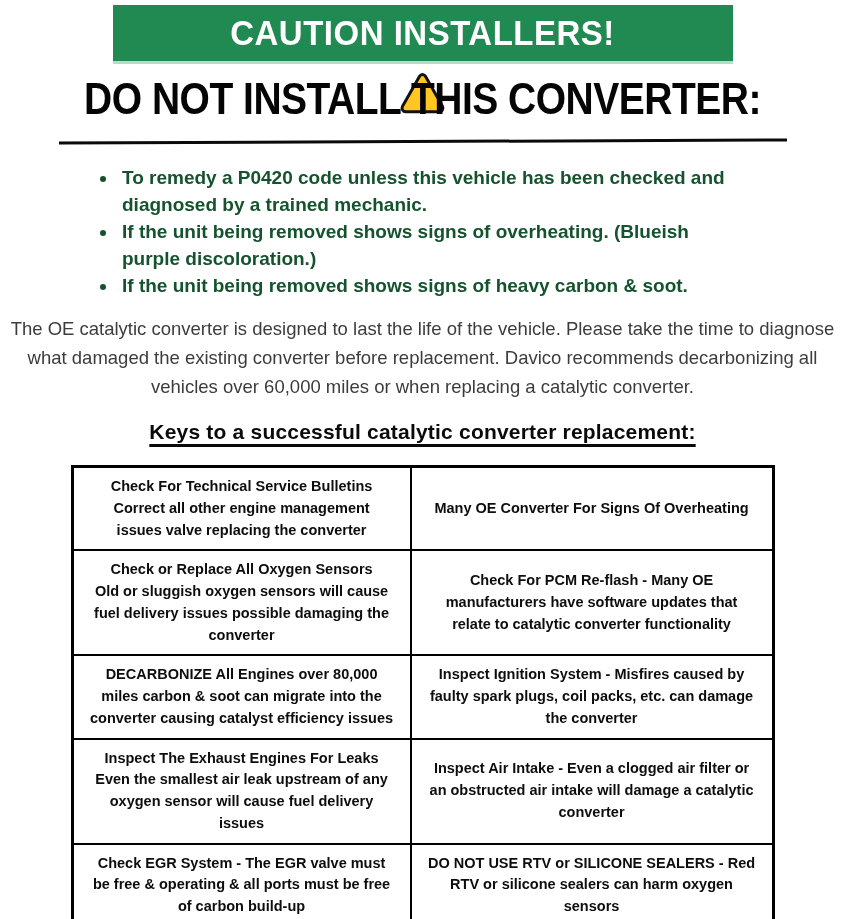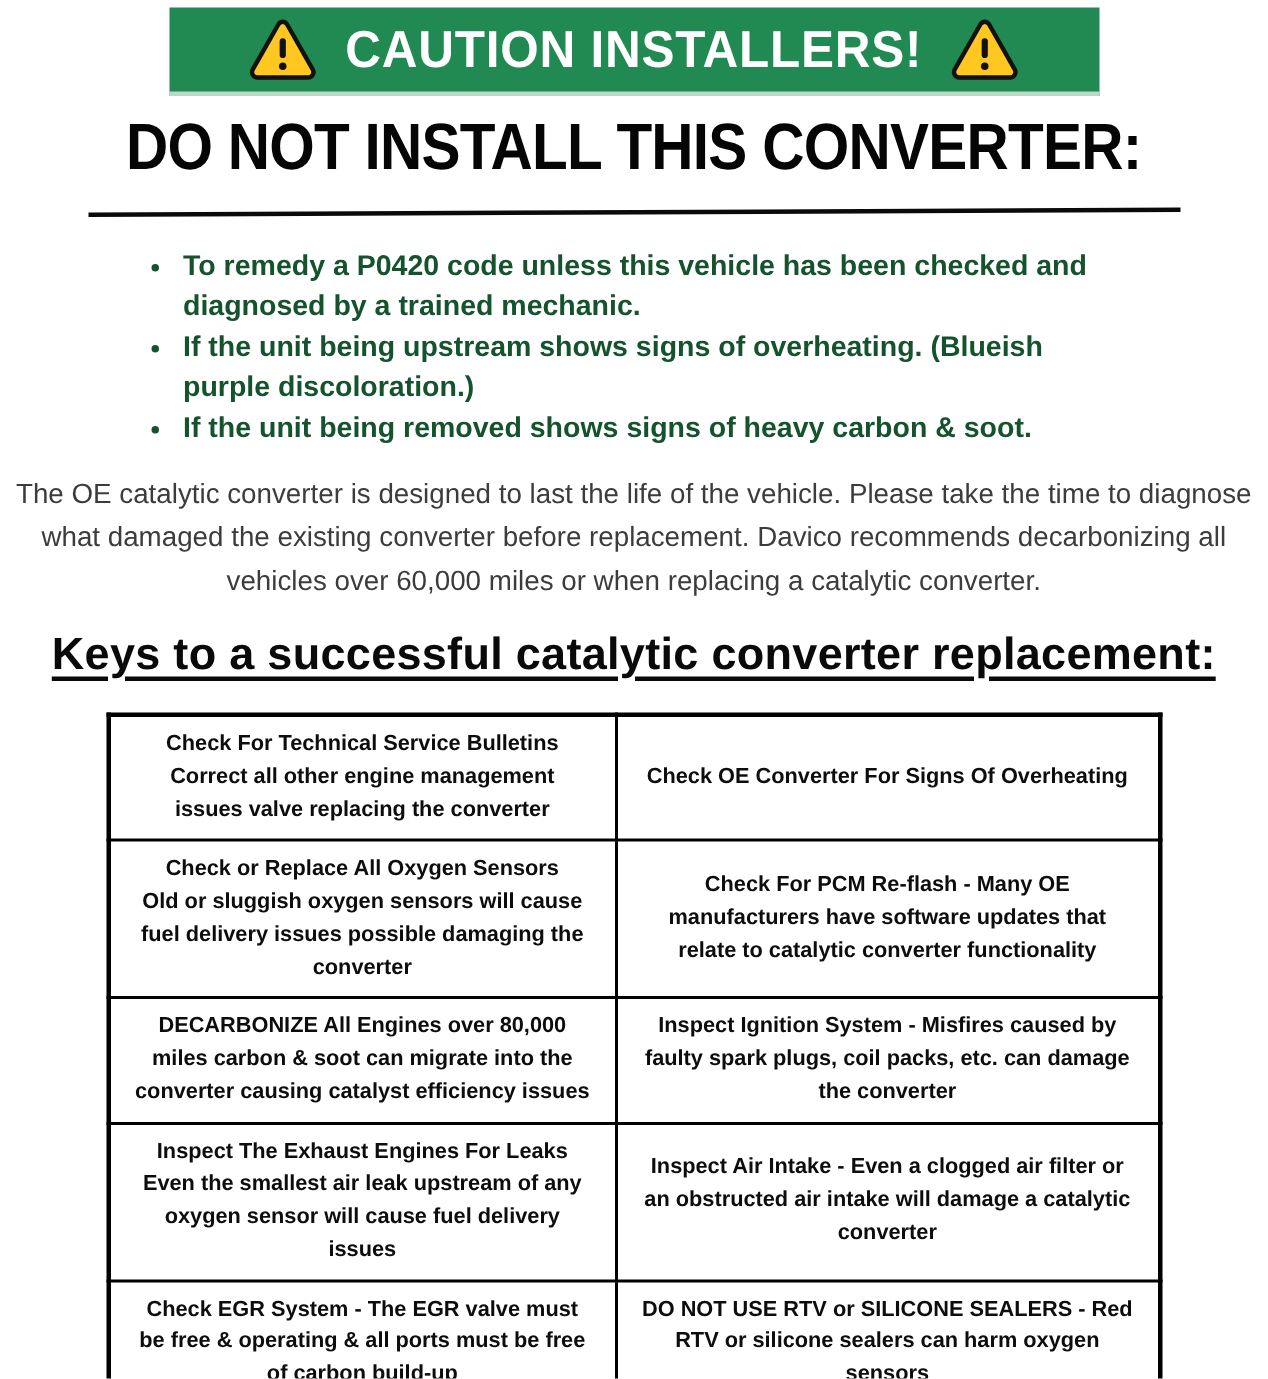--- a/index.html
+++ b/index.html
@@ -12,20 +12,21 @@
   .page{width:845px;height:919px;position:relative;}
 
   
   .banner{
     width:620px;height:59px;
     margin:5px auto 0;
     background:#218a52;
     border-bottom:3px solid #bed8c7;
     display:flex;align-items:center;justify-content:center;gap:18px;
     box-sizing:border-box;
+    flex-direction:column;
   }
   .banner-title{
     color:#ffffff;
     font-size:33px;
     font-weight:700;
     letter-spacing:.5px;
     transform:scaleY(1.05);
     white-space:nowrap;
   }
   .warn-icon{flex:0 0 auto;display:block;}
@@ -67,21 +68,21 @@
     font-size:18.5px;
     font-weight:400;
     line-height:29px;
     color:#3c3c3c;
   }
 
   
   .keys-heading{
     margin:19px 0 0;
     text-align:center;
-    font-size:30px;
+    font-size:21px;
     font-weight:700;
     color:#0a0a0a;
     text-decoration:underline;
     text-decoration-thickness:2.5px;
     text-underline-offset:5px;
     letter-spacing:.2px;
   }
 
   
   .keys-table{
@@ -126,36 +127,36 @@
       <circle cx="32" cy="46.5" r="3.4" fill="#111111"></circle>
     </svg>
   </div>
 
   <h1 class="main-heading">DO NOT INSTALL THIS CONVERTER:</h1>
 
   <div class="divider"></div>
 
   <ul class="warning-list">
     <li>To remedy a P0420 code unless this vehicle has been checked and diagnosed by a trained mechanic.</li>
-    <li>If the unit being upstream shows signs of overheating. (Blueish purple discoloration.)</li>
+    <li>If the unit being removed shows signs of overheating. (Blueish purple discoloration.)</li>
     <li>If the unit being removed shows signs of heavy carbon &amp; soot.</li>
   </ul>
 
   <p class="advisory">The OE catalytic converter is designed to last the life of the vehicle. Please take the time to diagnose what damaged the existing converter before replacement. Davico recommends decarbonizing all vehicles over 60,000 miles or when replacing a catalytic converter.</p>
 
   <h2 class="keys-heading">Keys to a successful catalytic converter replacement:</h2>
 
   <table class="keys-table">
     <tbody>
       <tr class="r1">
         <td class="col-left">
           <div>Check For Technical Service Bulletins</div>
           <div>Correct all other engine management issues valve replacing the converter</div>
         </td>
-        <td class="col-right cell-big">Check OE Converter For Signs Of Overheating</td>
+        <td class="col-right cell-big">Many OE Converter For Signs Of Overheating</td>
       </tr>
       <tr class="r2">
         <td class="col-left">
           <div>Check or Replace All Oxygen Sensors</div>
           <div>Old or sluggish oxygen sensors will cause fuel delivery issues possible damaging the converter</div>
         </td>
         <td class="col-right">Check For PCM Re-flash - Many OE manufacturers have software updates that relate to catalytic converter functionality</td>
       </tr>
       <tr class="r3">
         <td class="col-left">

